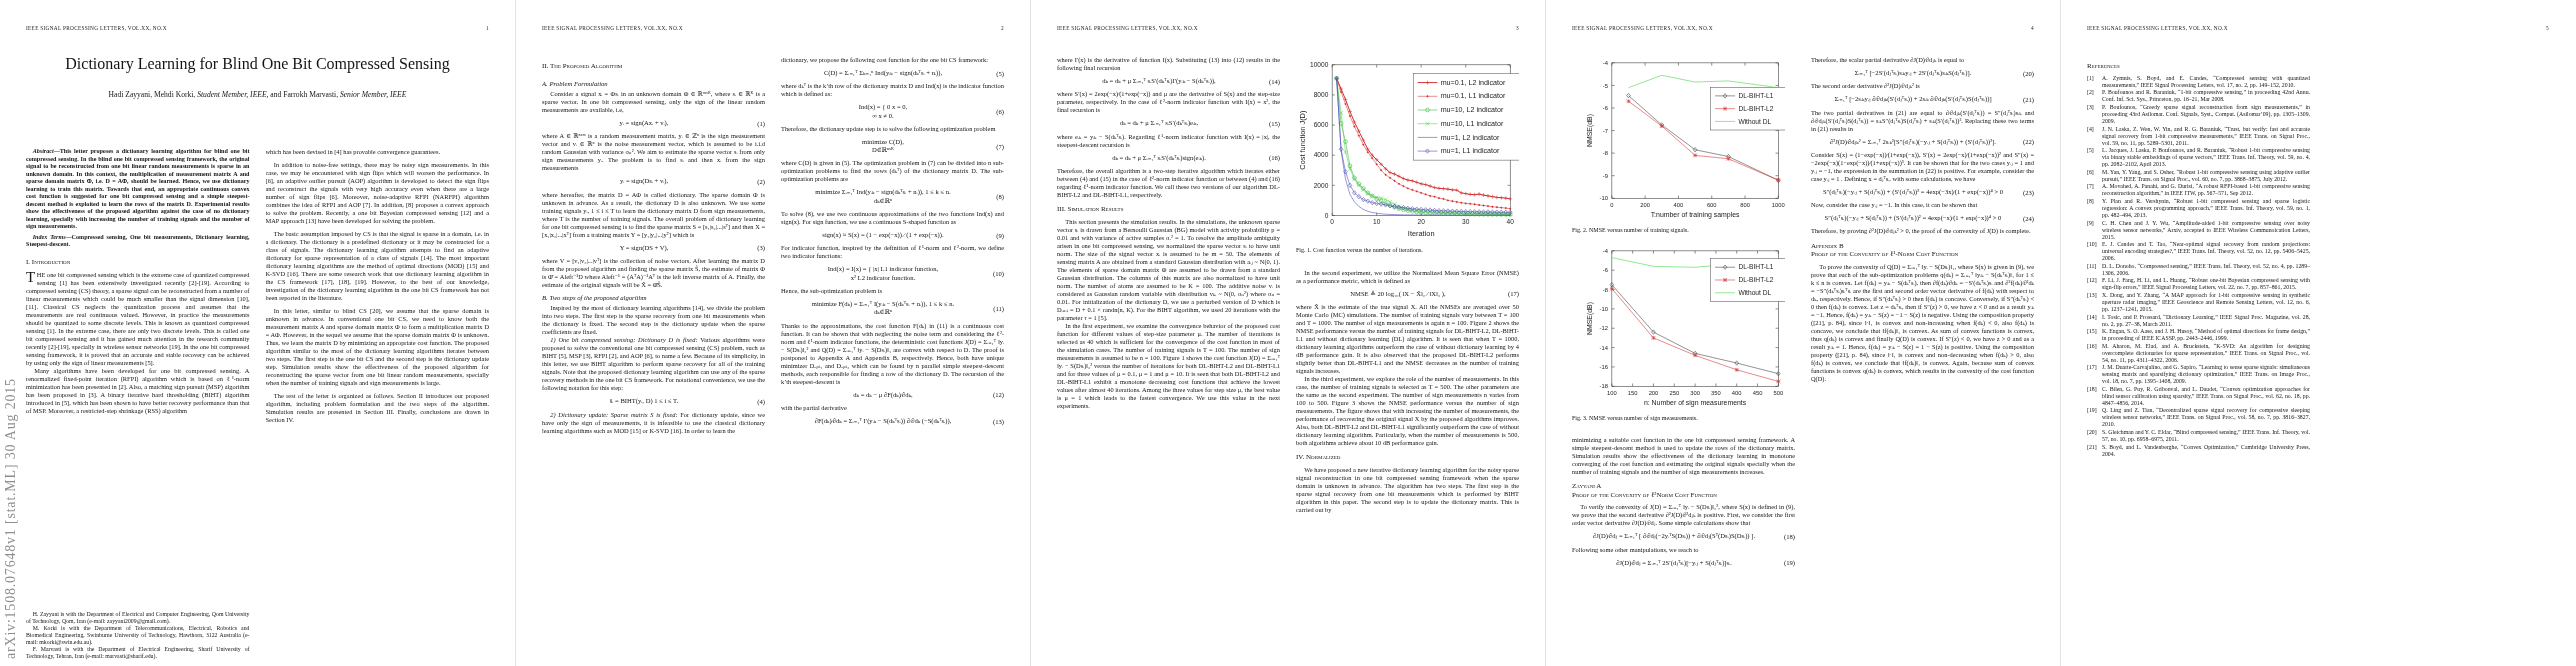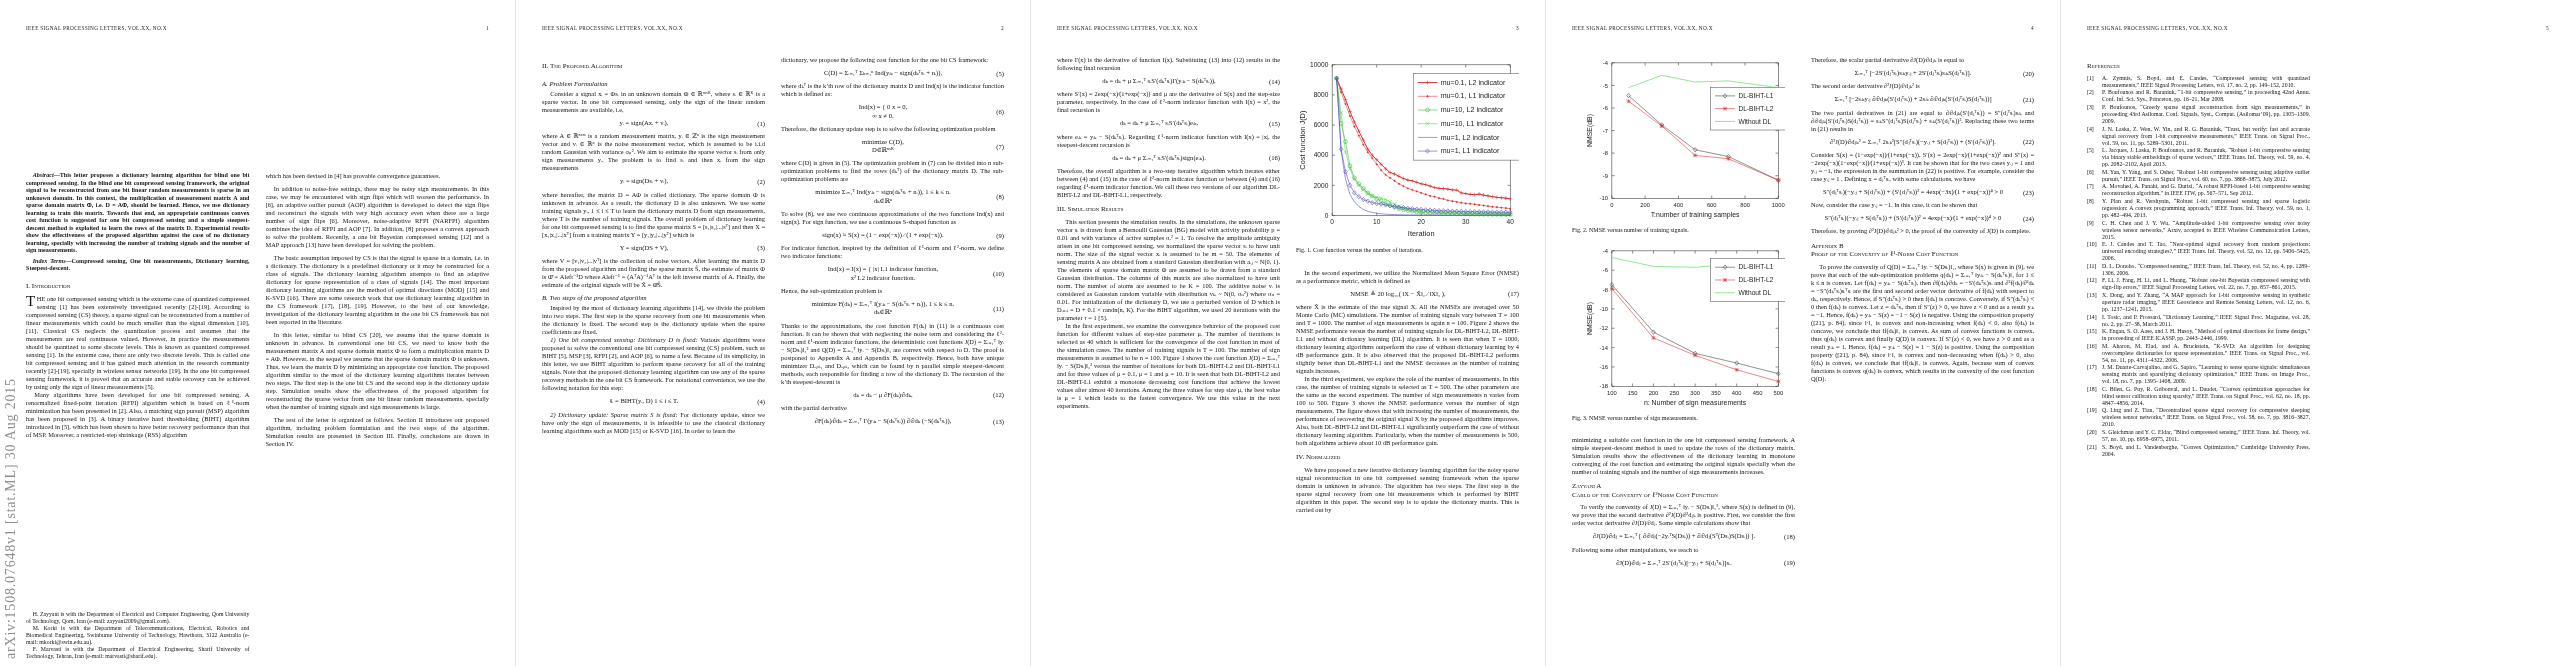--- a/index.html
+++ b/index.html
@@ -46,22 +46,26 @@
 </style>
 </head>
 <body>
 
 <div id="paper">
     <div class="page">
       <div class="pghead">
         <span>IEEE SIGNAL PROCESSING LETTERS, VOL.XX, NO.X</span>
         <span>1</span>
       </div>
+      <div class="titleblock">
+        <div class="title">Dictionary Learning for Blind One Bit Compressed Sensing</div>
+        <div class="authors"><span>Hadi Zayyani, Mehdi Korki, </span><i>Student Member, IEEE,</i><span> and Farrokh Marvasti, </span><i>Senior Member, IEEE</i></div>
+      </div>
       <div class="arxiv">arXiv:1508.07648v1  [stat.ML]  30 Aug 2015</div>
-      <div class="cols" style="top: 172px;">
+      <div class="cols" style="top: 148px;">
         <div class="col">
           <div class="abstract"><span class="lead">Abstract</span><span>—This letter proposes a dictionary learning algorithm for blind one bit compressed sensing. In the blind one bit compressed sensing framework, the original signal to be reconstructed from one bit linear random measurements is sparse in an unknown domain. In this context, the multiplication of measurement matrix A and sparse domain matrix Φ, i.e. D = AΦ, should be learned. Hence, we use dictionary learning to train this matrix. Towards that end, an appropriate continuous convex cost function is suggested for one bit compressed sensing and a simple steepest-descent method is exploited to learn the rows of the matrix D. Experimental results show the effectiveness of the proposed algorithm against the case of no dictionary learning, specially with increasing the number of training signals and the number of sign measurements.</span></div>
           <div class="abstract"><span class="lead">Index Terms</span><span>—Compressed sensing, One bit measurements, Dictionary learning, Steepest-descent.</span></div>
           <div class="h1">
             <span>I. Introduction</span>
           </div>
           <div class="p noind"><span class="dc">T</span><span>HE one bit compressed sensing which is the extreme case of quantized compressed sensing [1] has been extensively investigated recently [2]-[19]. According to compressed sensing (CS) theory, a sparse signal can be reconstructed from a number of linear measurements which could be much smaller than the signal dimension [10], [11]. Classical CS neglects the quantization process and assumes that the measurements are real continuous valued. However, in practice the measurements should be quantized to some discrete levels. This is known as quantized compressed sensing [1]. In the extreme case, there are only two discrete levels. This is called one bit compressed sensing and it has gained much attention in the research community recently [2]-[19], specially in wireless sensor networks [19]. In the one bit compressed sensing framework, it is proved that an accurate and stable recovery can be achieved by using only the sign of linear measurements [5].</span></div>
           <div class="p"><span>Many algorithms have been developed for one bit compressed sensing. A renormalized fixed-point iteration (RFPI) algorithm which is based on ℓ¹-norm minimization has been presented in [2]. Also, a matching sign pursuit (MSP) algorithm has been proposed in [3]. A binary iterative hard thresholding (BIHT) algorithm introduced in [5], which has been shown to have better recovery performance than that of MSP. Moreover, a restricted-step shrinkage (RSS) algorithm</span></div>
           <div class="fnote first">H. Zayyani is with the Department of Electrical and Computer Engineering, Qom University of Technology, Qom, Iran (e-mail: zayyani2009@gmail.com).</div>
           <div class="fnote">M. Korki is with the Department of Telecommunications, Electrical, Robotics and Biomedical Engineering, Swinburne University of Technology, Hawthorn, 3122 Australia (e-mail: mkorki@swin.edu.au).</div>
@@ -1204,21 +1208,21 @@
               </g>
               <text x="280" y="66.5" font-size="12" text-anchor="start">DL-BIHT-L2</text>
               <line x1="238" y1="85.5" x2="274" y2="85.5" stroke="#5bdb5b" stroke-width="1.2"></line>
               <text x="280" y="89.5" font-size="12" text-anchor="start">Without DL</text>
             </svg>
           </div>
           <div class="cap">Fig. 3.   NMSE versus number of sign measurements.</div>
           <div class="p noind gap"><span>minimizing a suitable cost function in the one bit compressed sensing framework. A simple steepest-descent method is used to update the rows of the dictionary matrix. Simulation results show the effectiveness of the dictionary learning in monotone converging of the cost function and estimating the original signals specially when the number of training signals and the number of sign measurements increases.</span></div>
           <div class="h1">
             <span>Zayyani A</span>
-            <span>Carlo of the Convexity of ℓ²Norm Cost Function</span>
+            <span>Proof of the Convexity of ℓ²Norm Cost Function</span>
           </div>
           <div class="p"><span>To verify the convexity of J(D) = Σᵢ₌₁ᵀ ‖yᵢ − S(Dsᵢ)‖₂², where S(x) is defined in (9), we prove that the second derivative ∂²J(D)⁄∂²dⱼₖ is positive. First, we consider the first order vector derivative ∂J(D)⁄∂dⱼ. Some simple calculations show that</span></div>
           <div class="eq">
             <span class="eb">∂J(D)⁄∂dⱼ = Σᵢ₌₁ᵀ [ ∂⁄∂dⱼ(−2yᵢᵀS(Dsᵢ)) + ∂⁄∂dⱼ(Sᵀ(Dsᵢ)S(Dsᵢ)) ].</span>
             <span class="en">(18)</span>
           </div>
           <div class="p noind"><span>Following some other manipulations, we reach to</span></div>
           <div class="eq">
             <span class="eb">∂J(D)⁄∂dⱼ = Σᵢ₌₁ᵀ 2S′(dⱼᵀsᵢ)[−yᵢⱼ + S(dⱼᵀsᵢ)]sᵢ.</span>
             <span class="en">(19)</span>

